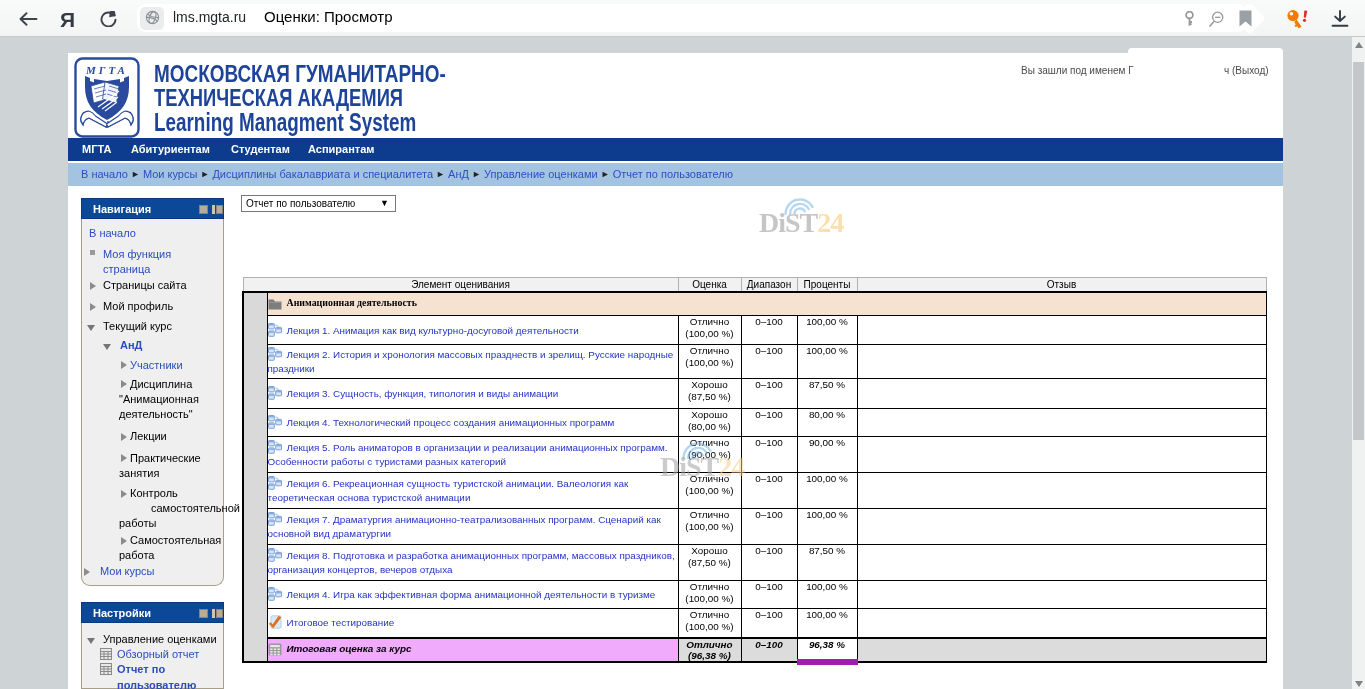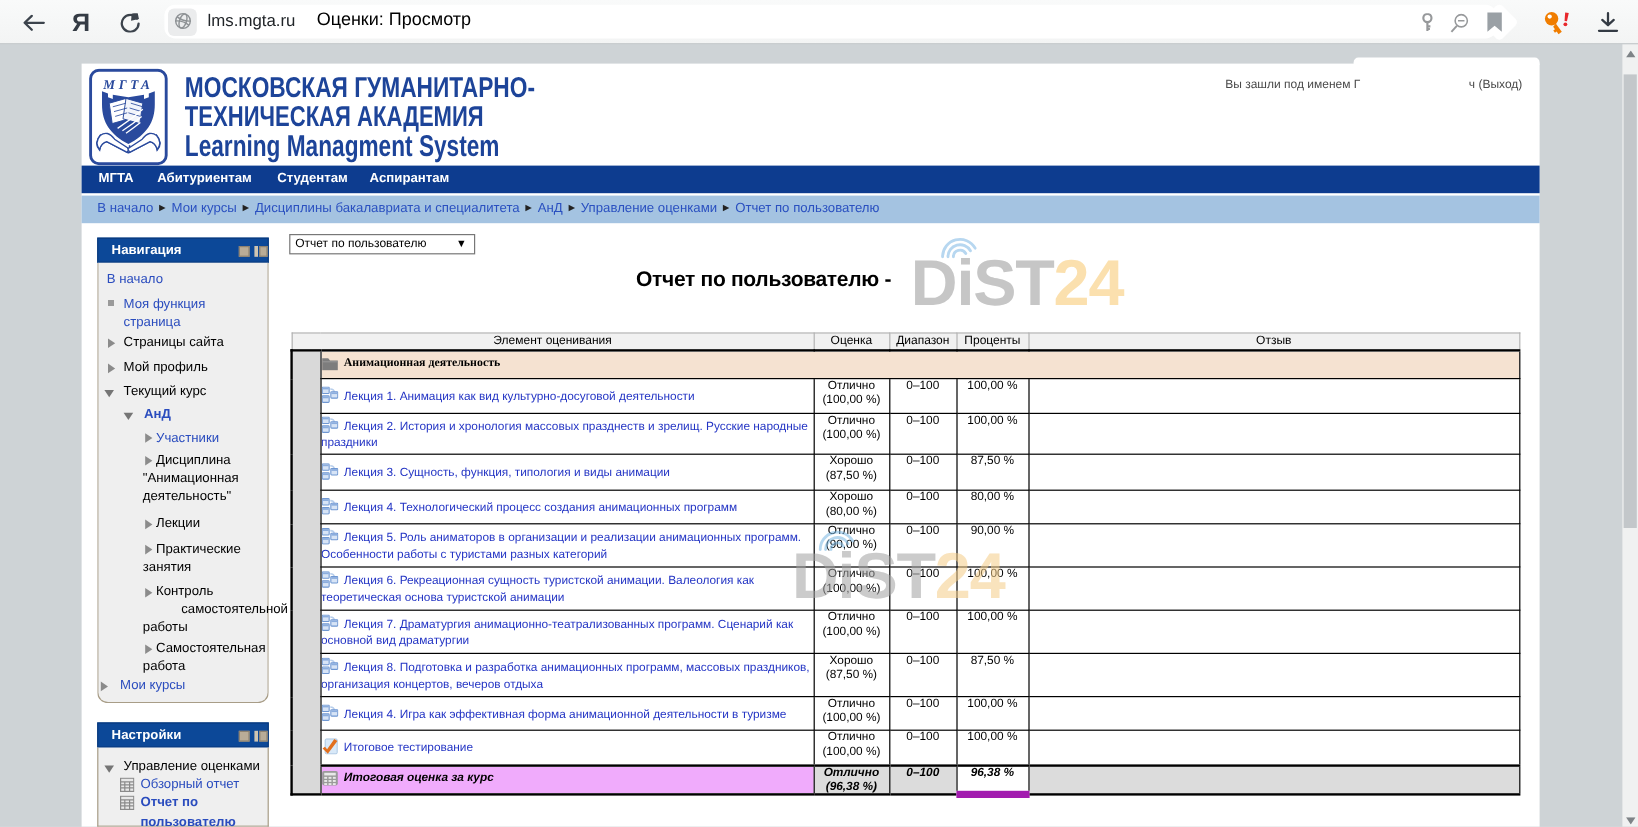--- a/index.html
+++ b/index.html
@@ -28,21 +28,21 @@
 
 #gtable{border-collapse:collapse;table-layout:fixed;font-size:9.9px;}
 #gtable th{background:#f1f1f1;border:1px solid #b2b2b2;font-weight:normal;padding:0;font-size:10px;height:12px;}
 #gtable td{border:1px solid #000;padding:0;overflow:hidden;}
 .tl{color:#2334c4;text-decoration:none;}
 .cgrade{text-align:center;vertical-align:top;padding-top:2px;line-height:12px;}
 .fin{line-height:11px !important;padding-top:2px;}
 .citem{vertical-align:middle;padding-left:4px;line-height:14px;white-space:nowrap;}
 .ic{vertical-align:-3px;margin-right:5px;}
 
-.wm{position:absolute;font-weight:bold;font-size:54px;line-height:1;letter-spacing:-1px;white-space:nowrap;font-family:Liberation Sans, sans-serif;}
+.wm{position:absolute;font-weight:bold;font-size:28px;line-height:1;letter-spacing:-1px;white-space:nowrap;font-family:Liberation Serif, serif;}
 
 #sbar{left:1352px;top:37px;width:13px;height:652px;background:#f0f1f1;}
 #sthumb{left:1353px;top:62px;width:11px;height:378px;background:#c3c7ca;}
 </style></head>
 <body>
 <svg width="0" height="0" style="position:absolute">
     <defs>
 <g id="lic">
         <path d="M7.2 2.2 q3.2 0.2 3.4 2.6" stroke="#b9cfec" stroke-width="1.3" fill="none"></path>
         <rect x="0.5" y="0.5" width="5.8" height="5.4" rx="0.7" fill="#d7e4f6" stroke="#6f97d2" stroke-width="0.9"></rect>
@@ -188,21 +188,20 @@
       <rect x="0.5" y="0.5" width="11" height="11" fill="#e8e8e8" stroke="#8a8a8a"></rect>
       <path d="M0.5 3.5 h11 M0.5 6 h11 M0.5 8.5 h11 M4 3.5 v8 M8 3.5 v8" stroke="#8a8a8a" stroke-width="1" fill="none"></path>
     </svg>
   <div class="si sl" style="left:117px;top:663px;font-weight:bold;">Отчет по</div>
   <div class="si sl" style="left:117px;top:678.5px;font-weight:bold;">пользователю</div>
 
   <div class="ab" style="left:241px;top:195px;width:155px;height:17px;background:#fff;border:1px solid #777;box-sizing:border-box;font-size:10px;">
     <span style="position:absolute;left:4px;top:2px;">Отчет по пользователю</span>
     <span style="position:absolute;right:6px;top:2px;font-size:9px;">▼</span>
   </div>
-  <div class="ab" style="left:530px;top:222px;font-size:17.5px;font-weight:bold;letter-spacing:-0.25px;color:#000;">Отчет по пользователю -</div>
 
   <div class="ab wm" style="left:759px;top:209px;"><span style="color:#c6c6c6;">DiST</span><span style="color:#fbe0ae;">24</span></div>
   <svg class="ab" style="left:784px;top:196px;" width="34" height="22" viewBox="0 0 34 22">
       <path d="M10.5 18 A 5.5 5.5 0 0 1 20.8 15.3 M6 18 A 10 10 0 0 1 24.7 13 M1.5 18 A 14.5 14.5 0 0 1 28.6 10.8" stroke="#b7d7f0" stroke-width="2.4" fill="none" stroke-linecap="round"></path>
     </svg>
 
   <div class="ab" style="left:242px;top:277px;">
   <table id="gtable">
     <colgroup>
           <col style="width:24px">

